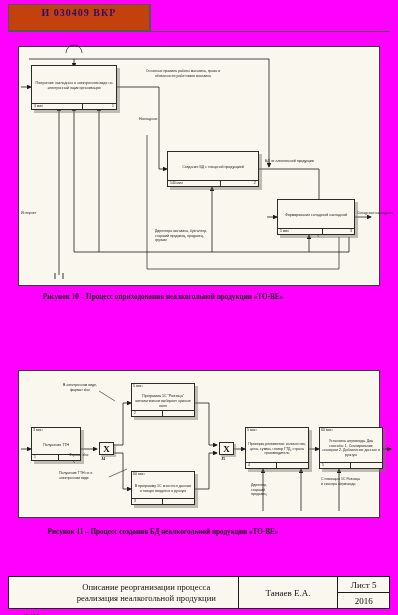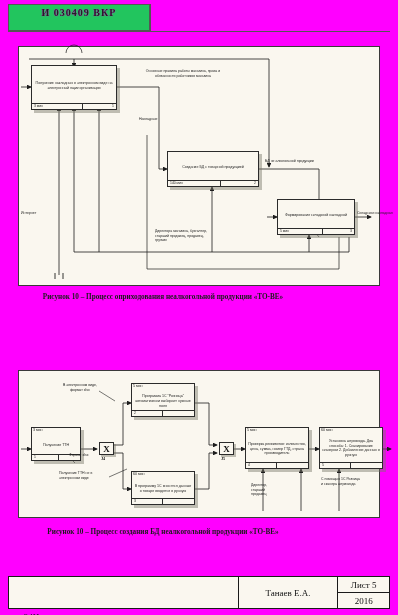--- a/index.html
+++ b/index.html
@@ -10,21 +10,21 @@
     font-family:"Liberation Serif", serif;
     overflow:hidden;
     position:relative;
   }
 
   
   .hdr-box{
     position:absolute; left:8px; top:4px;
     width:142px; height:27px;
     border:1px solid #555;
-    background:#22c55e;
+    background:#c2410c;
   }
   .hdr-box .hdr-txt{
     position:absolute; left:0; top:2px; width:100%;
     text-align:center; font-size:10px; font-weight:bold;
     color:#222; letter-spacing:1px;
     font-family:"Liberation Serif", serif;
     text-shadow:0 0 1px #f0f;
   }
   .hdr-line{
     position:absolute; left:8px; top:31px; width:382px; height:1px;
@@ -319,24 +319,26 @@
   </div>
   <div class="jlabel" style="left:202px; top:85px;">J5</div>
 
   <div class="ann c" style="left:38px; top:12px; width:46px;">В электронном виде, формат xlsx</div>
   <div class="ann" style="left:50px; top:82px; width:22px;">Формат xlsx</div>
   <div class="ann" style="left:40px; top:100px; width:48px;">Получение ТТН не в электронном виде</div>
   <div class="ann" style="left:232px; top:112px; width:28px;">Директор, старший продавец</div>
   <div class="ann" style="left:302px; top:106px; width:40px;">С помощью 1С Розница и сканера штрихкода</div>
 </div>
 
-<div class="caption" id="cap2">Рисунок 10 – Процесс создания БД неалкогольной продукции «TO-BE»</div>
+<div class="caption" id="cap2">Рисунок 11 – Процесс создания БД неалкогольной продукции «TO-BE»</div>
 
 <div class="stamp">
   <div class="cell c-code">34И</div>
   <div class="cell c-title">
+    <span>Описание реорганизации процесса</span>
+    <span>реализация неалкогольной продукции</span>
   </div>
   <div class="cell c-author">Танаев Е.А.</div>
   <div class="cell c-sheet">
     <div class="s1">Лист 5</div>
     <div class="s2">2016</div>
   </div>
 </div>
 
 </body></html>

